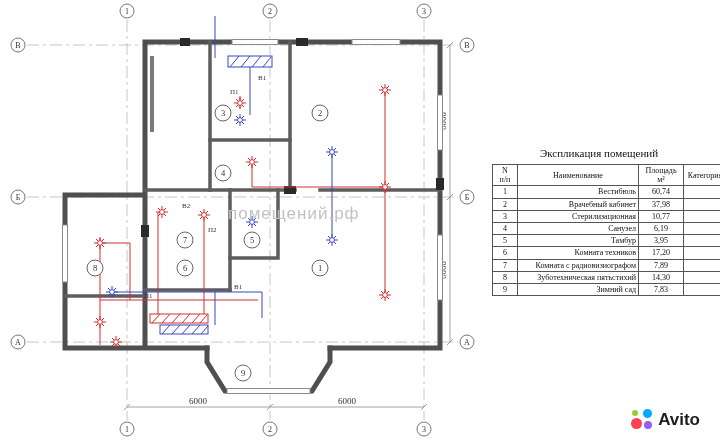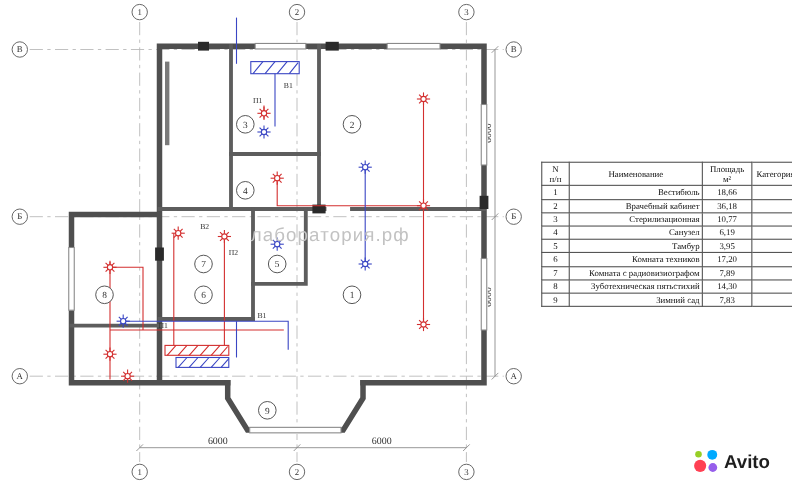--- a/index.html
+++ b/index.html
@@ -212,49 +212,50 @@
       <text x="223" y="116">3</text>
       <text x="223" y="176">4</text>
       <text x="252" y="243">5</text>
       <text x="185" y="271">6</text>
       <text x="185" y="243">7</text>
       <text x="95" y="271">8</text>
       <text x="243" y="376">9</text>
     </g>
   </svg>
 
-  <div class="watermark">лаборатория.рф</div>
+  <div class="watermark">помещений.рф</div>
 
   <div class="exp">
+    <div class="exp-title">Экспликация помещений</div>
     <table>
       <thead>
         <tr>
           <th class="col-n">
             <div>N</div>
             <div>п/п</div>
           </th>
           <th class="col-name">Наименование</th>
           <th class="col-area">
             <div>Площадь</div>
             <div>м²</div>
           </th>
           <th class="col-cat">Категория</th>
         </tr>
       </thead>
       <tbody>
         <tr>
           <td class="col-n">1</td>
           <td class="col-name">Вестибюль</td>
-          <td class="col-area">18,66</td>
+          <td class="col-area">60,74</td>
           <td class="col-cat"></td>
         </tr>
         <tr>
           <td class="col-n">2</td>
           <td class="col-name">Врачебный кабинет</td>
-          <td class="col-area">36,18</td>
+          <td class="col-area">37,98</td>
           <td class="col-cat"></td>
         </tr>
         <tr>
           <td class="col-n">3</td>
           <td class="col-name">Стерилизационная</td>
           <td class="col-area">10,77</td>
           <td class="col-cat"></td>
         </tr>
         <tr>
           <td class="col-n">4</td>

